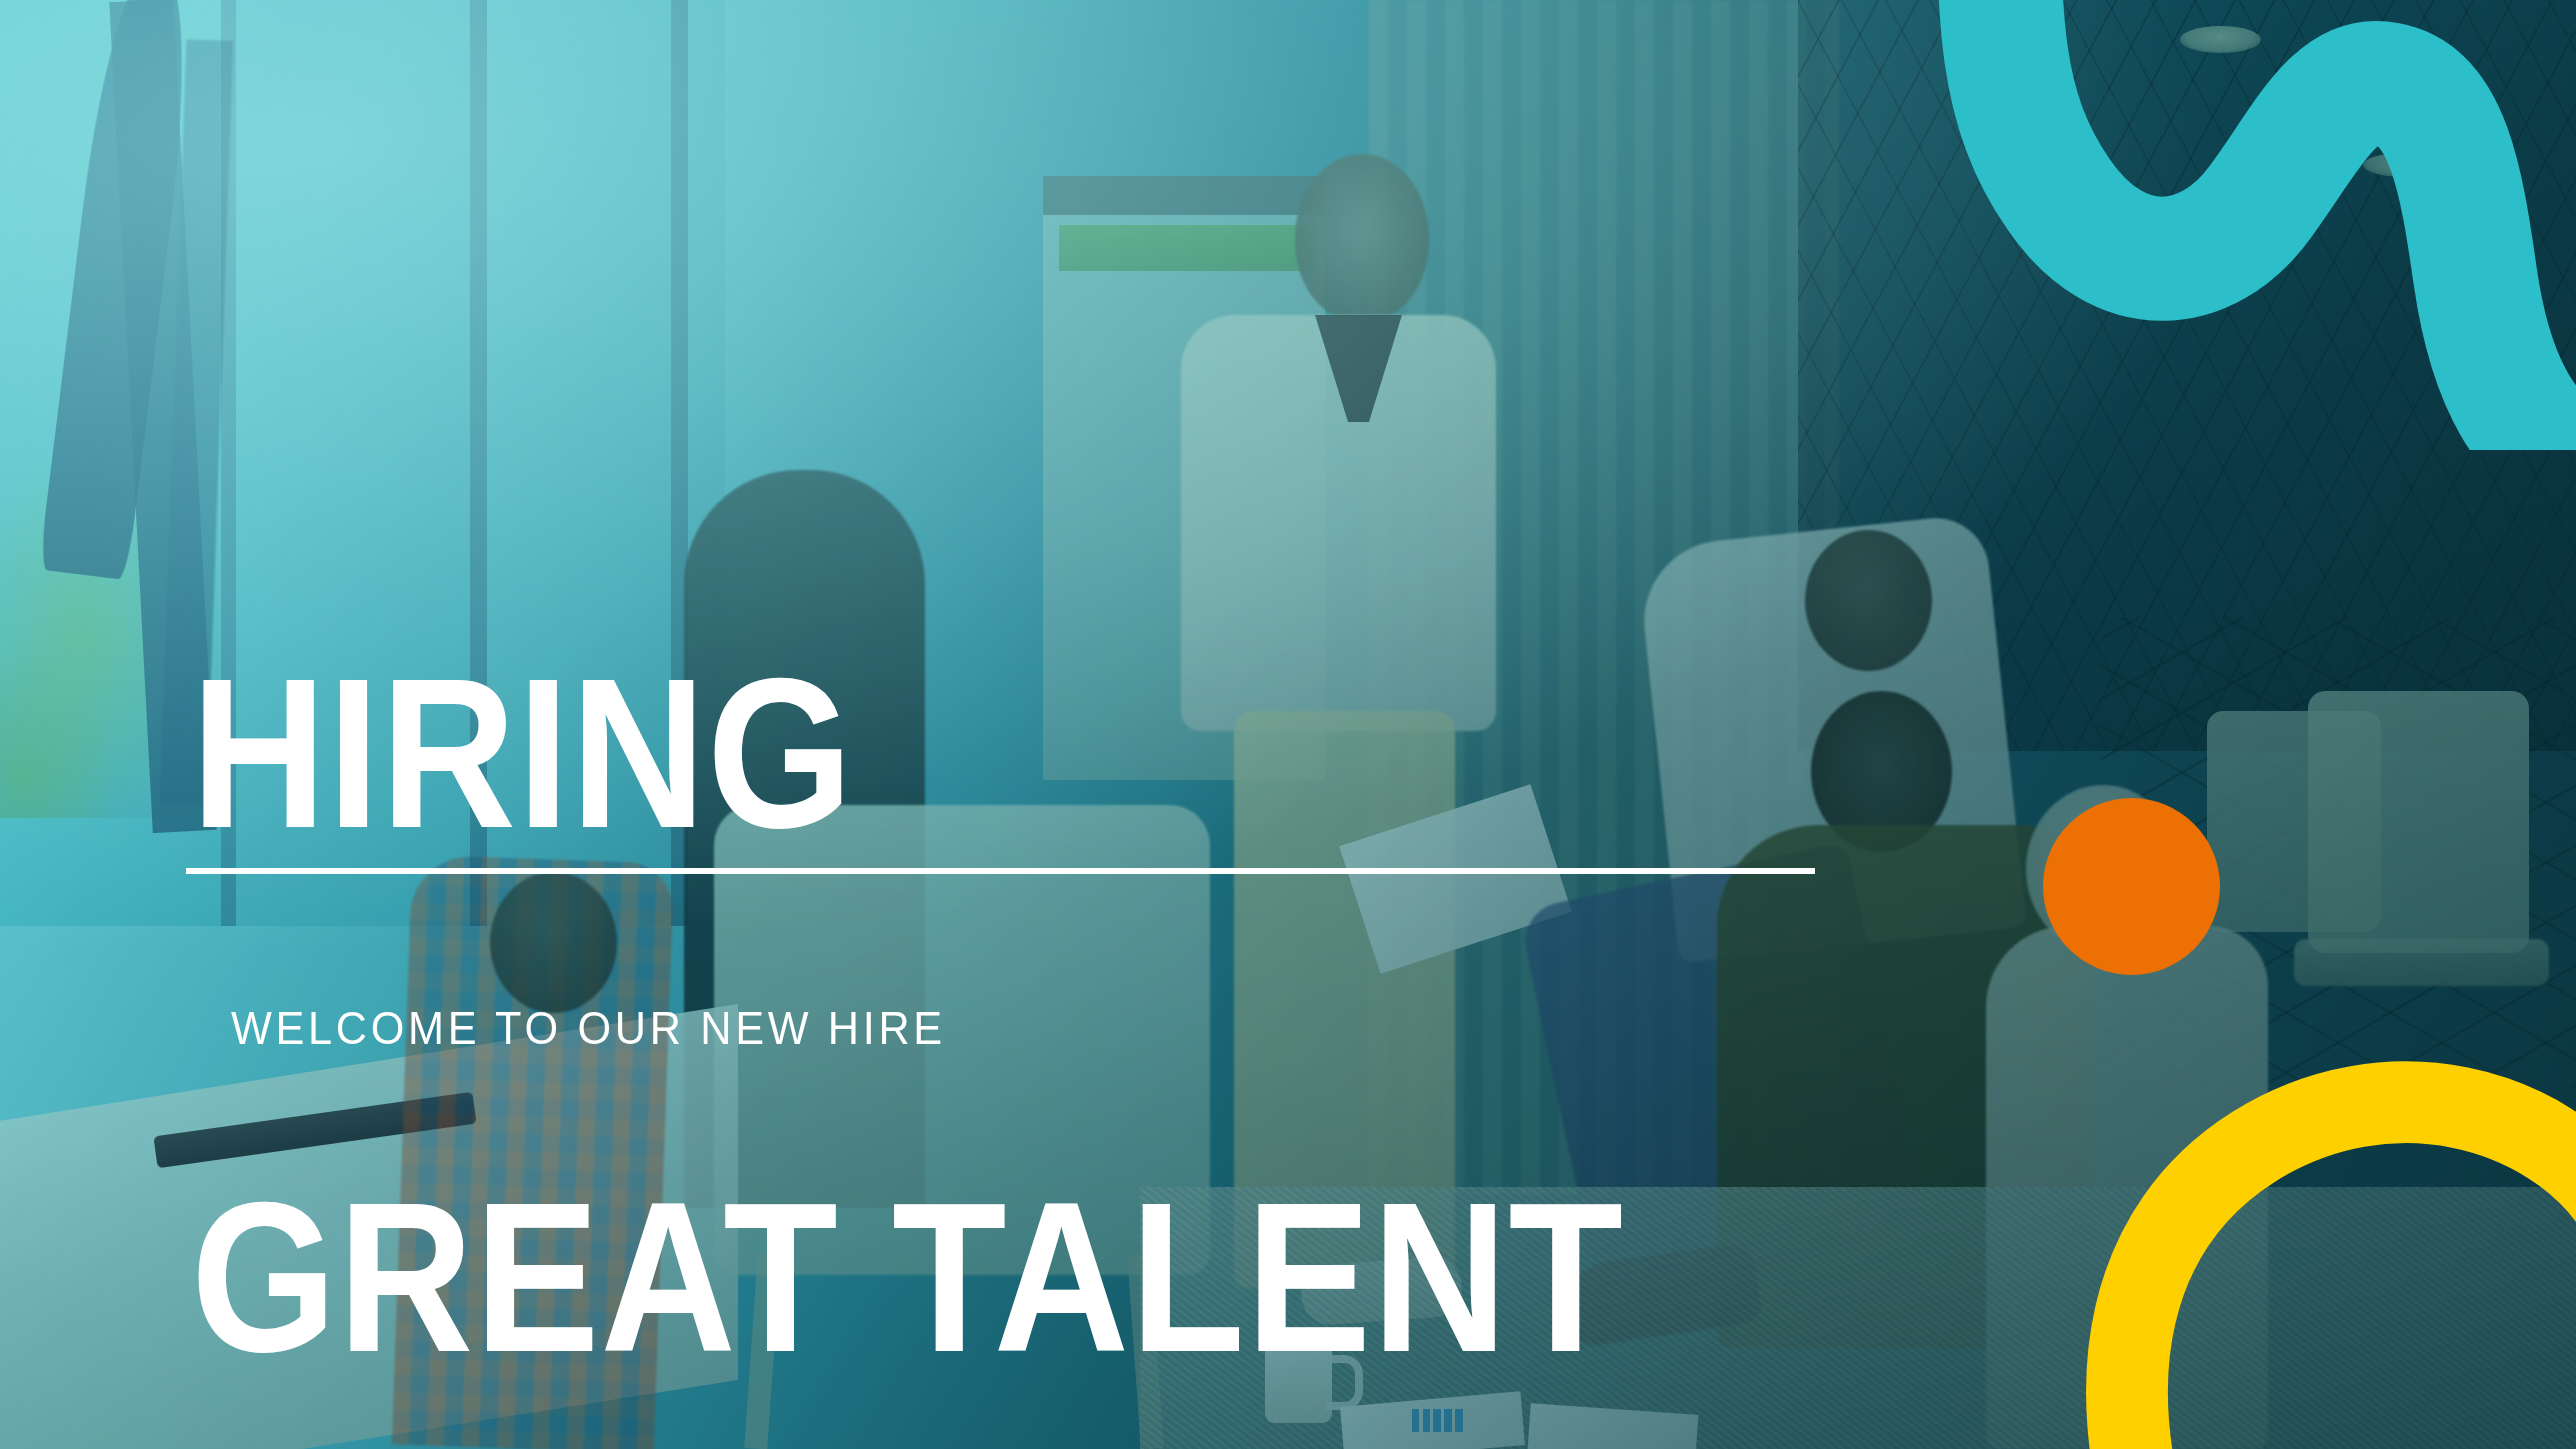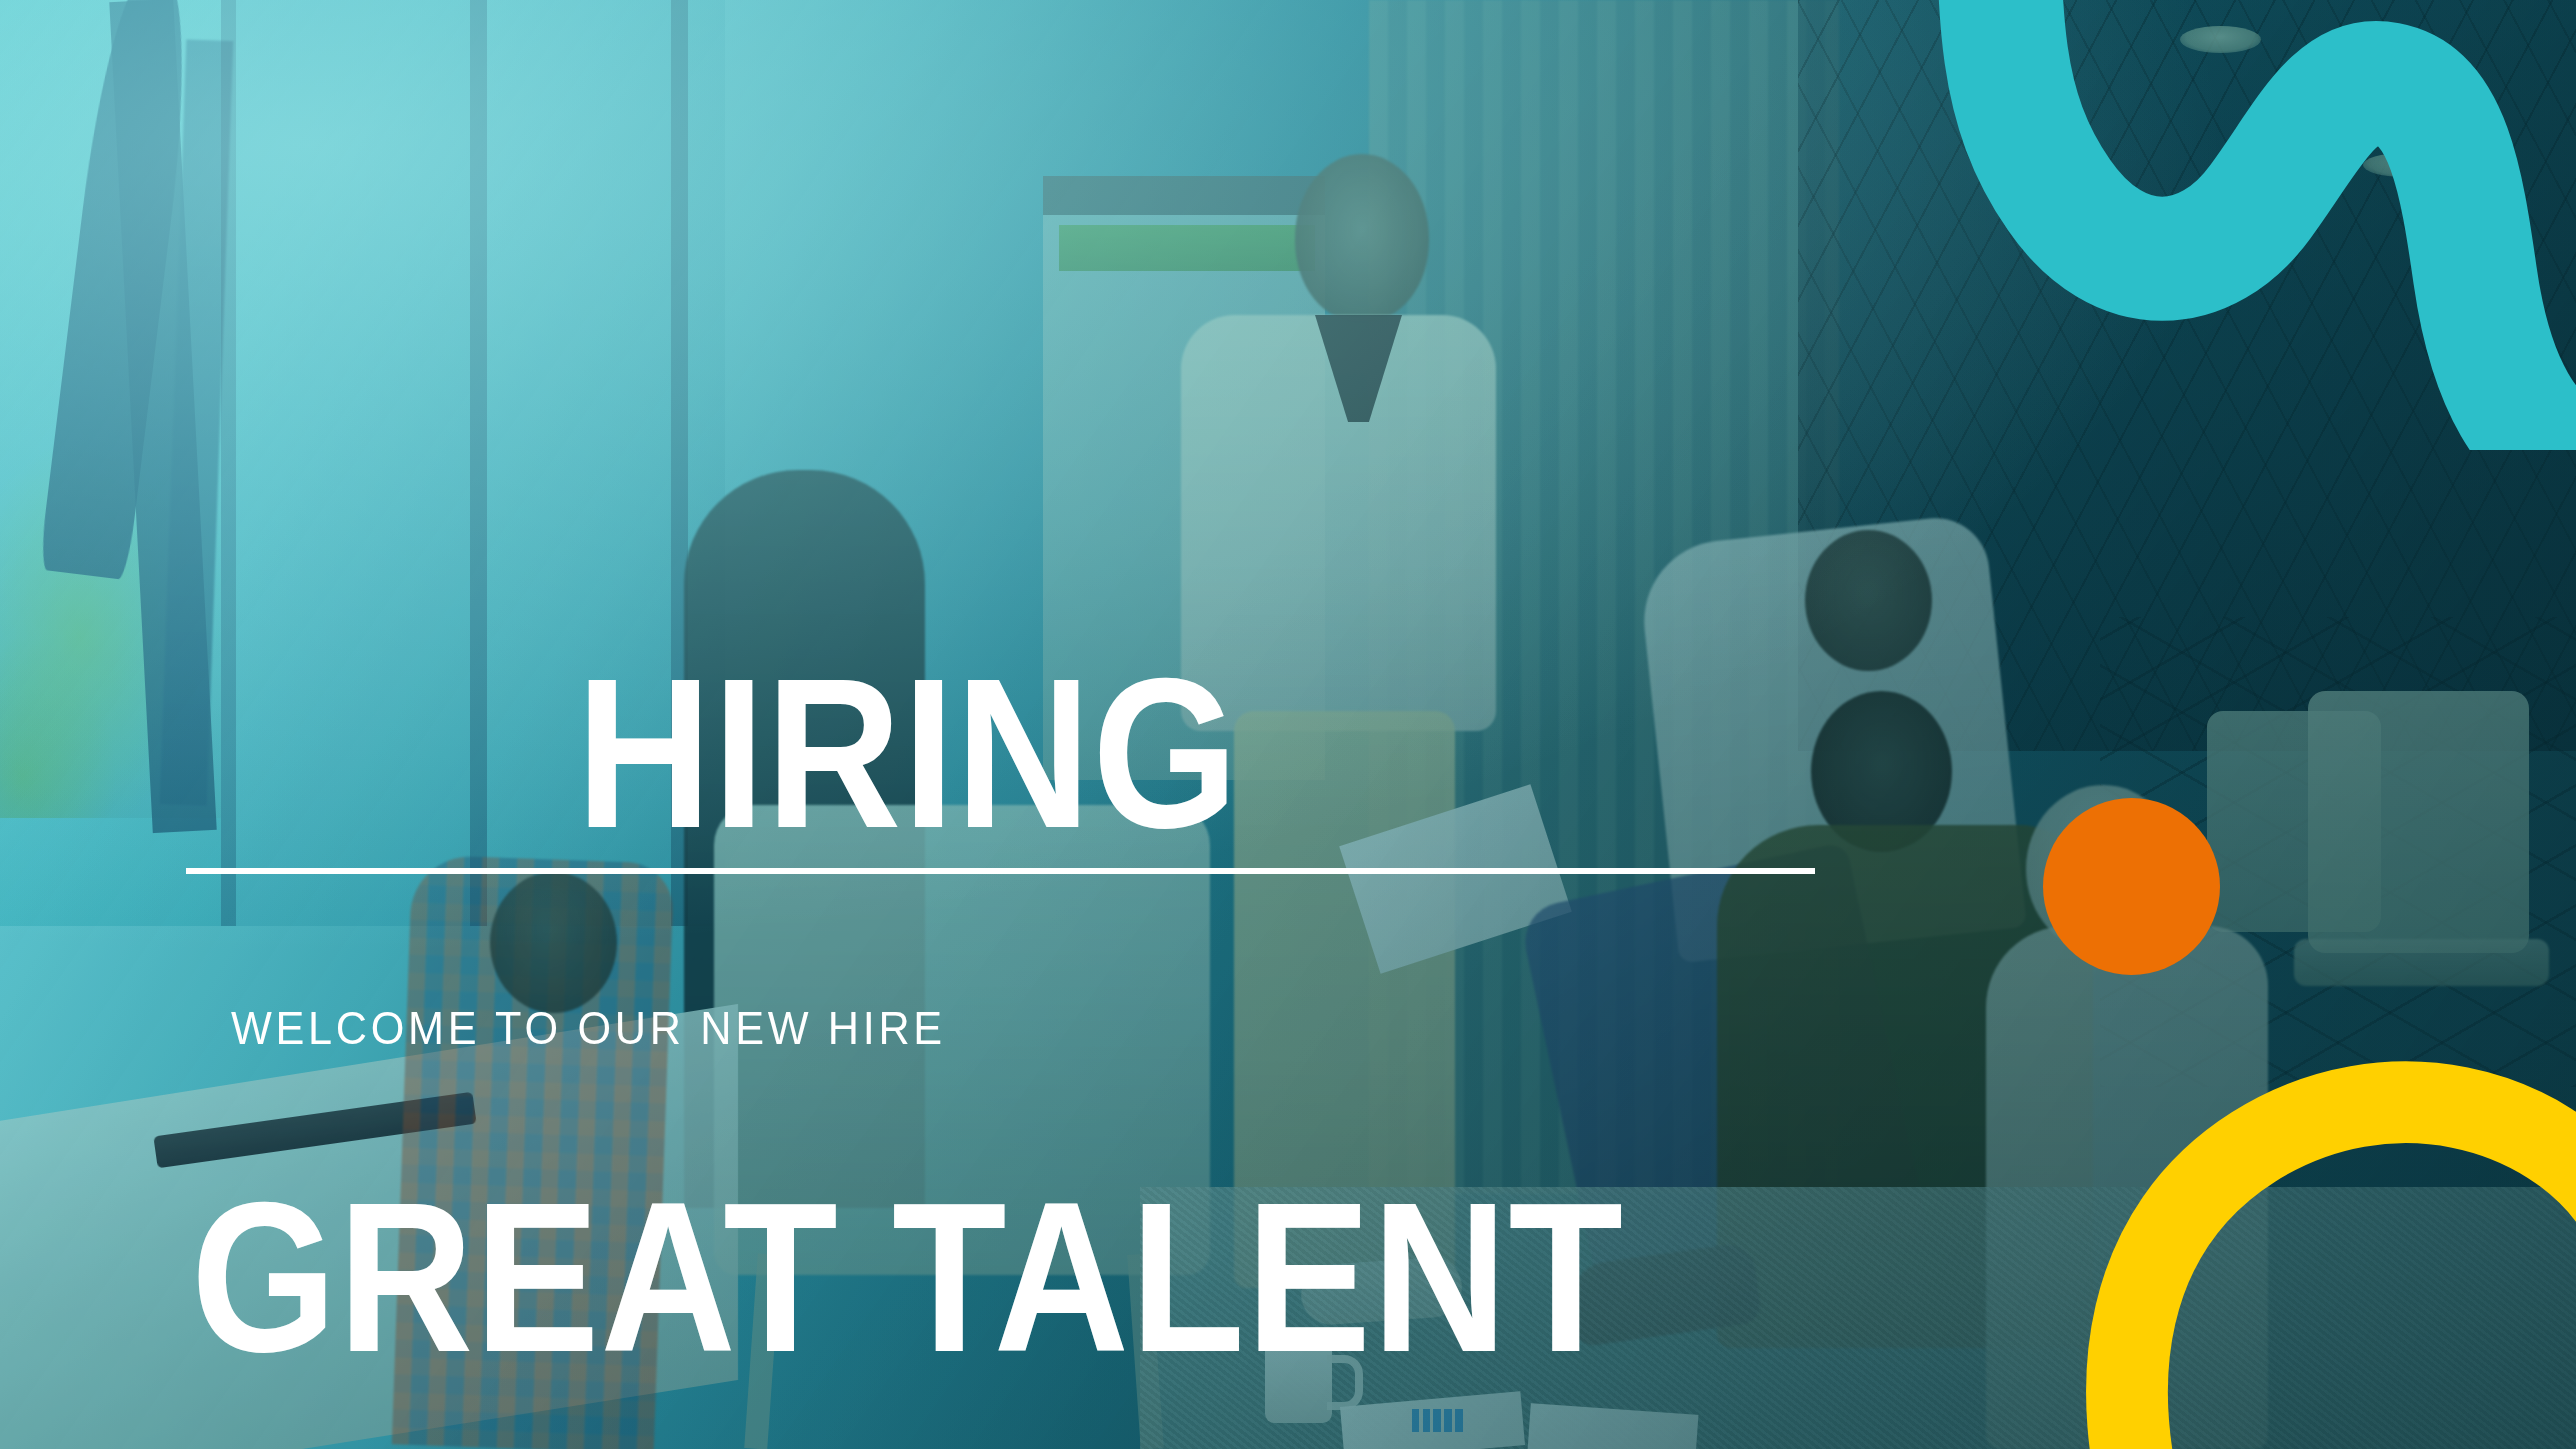--- a/index.html
+++ b/index.html
@@ -8,21 +8,20 @@
     padding: 0;
     background: #0e3f4a;
   }
   #banner {
     position: relative;
     width: 2576px;
     height: 1449px;
     overflow: hidden;
     font-family: "Liberation Sans", sans-serif;
     background: #b91c1c;
-    text-align: center;
   }
 
   
   .photo { position: absolute; inset: 0; overflow: hidden; }
 
   
   .ph-base {
     position: absolute; inset: 0;
     background:
       linear-gradient(118deg,

